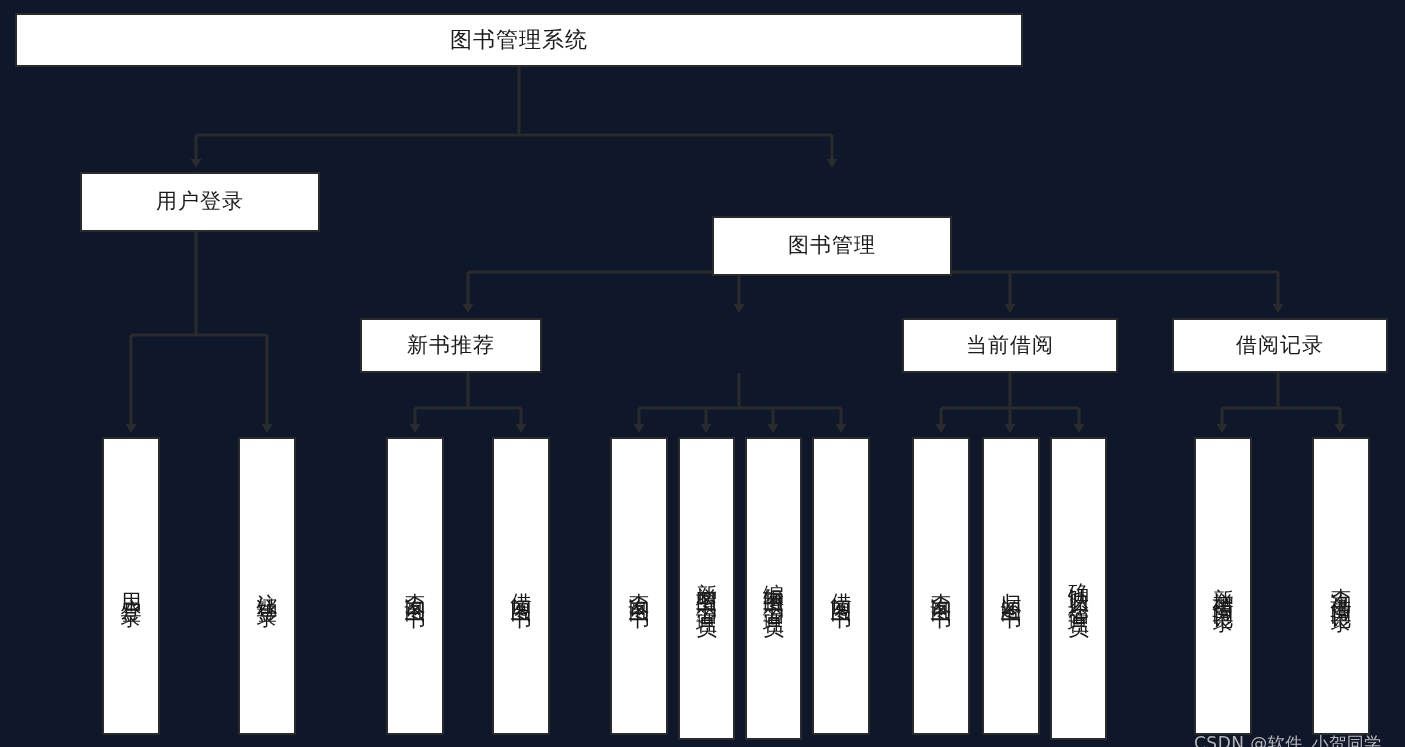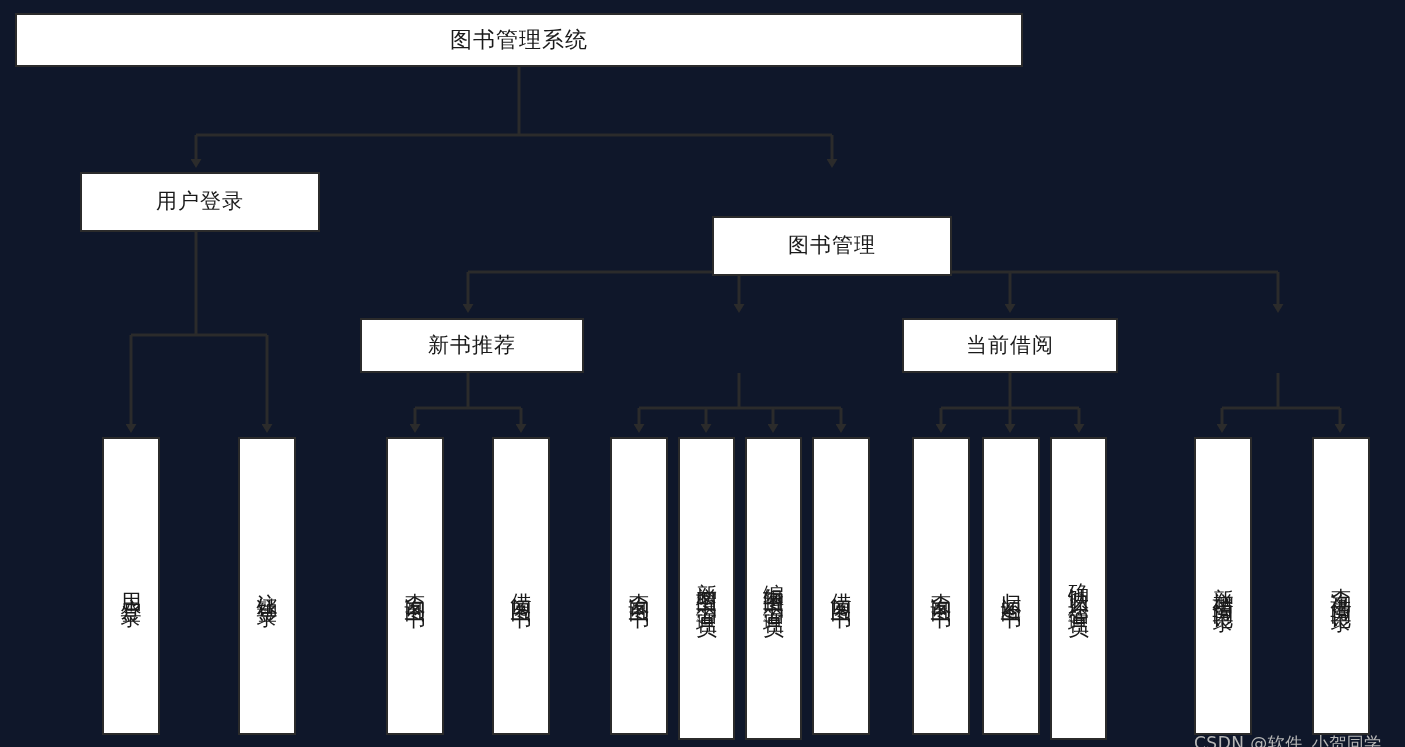--- a/index.html
+++ b/index.html
@@ -118,22 +118,23 @@
       <path d="M1222,408 L1222,425" marker-end="url(#arrow)"></path>
       <path d="M1340,408 L1340,425" marker-end="url(#arrow)"></path>
     </g>
   </svg>
 
   <div class="node horiz root" style="left:15px; top:13px; width:1008px; height:54px;">图书管理系统</div>
 
   <div class="node horiz" style="left:80px; top:172px; width:240px; height:60px;">用户登录</div>
   <div class="node horiz" style="left:712px; top:172px; width:240px; height:60px;margin-top:44px;">图书管理</div>
 
-  <div class="node horiz" style="left:360px; top:318px; width:224px; height:55px;">新书推荐</div>
+  <div class="node horiz" style="left:360px; top:318px; width:182px; height:55px;">新书推荐</div>
   <div class="node horiz" style="left:902px; top:318px; width:216px; height:55px;font-family:Liberation Serif, serif;">当前借阅</div>
+  <div class="node horiz" style="left:1172px; top:318px; width:216px; height:55px;">借阅记录</div>
 
   <div class="node vert" style="left:102px; top:437px; width:58px; height:298px;">
     <span class="vlabel">用户登录</span>
   </div>
   <div class="node vert" style="left:238px; top:437px; width:58px; height:298px;">
     <span class="vlabel">注销登录</span>
   </div>
 
   <div class="node vert" style="left:386px; top:437px; width:58px; height:298px;">
     <span class="vlabel">查询图书</span>

